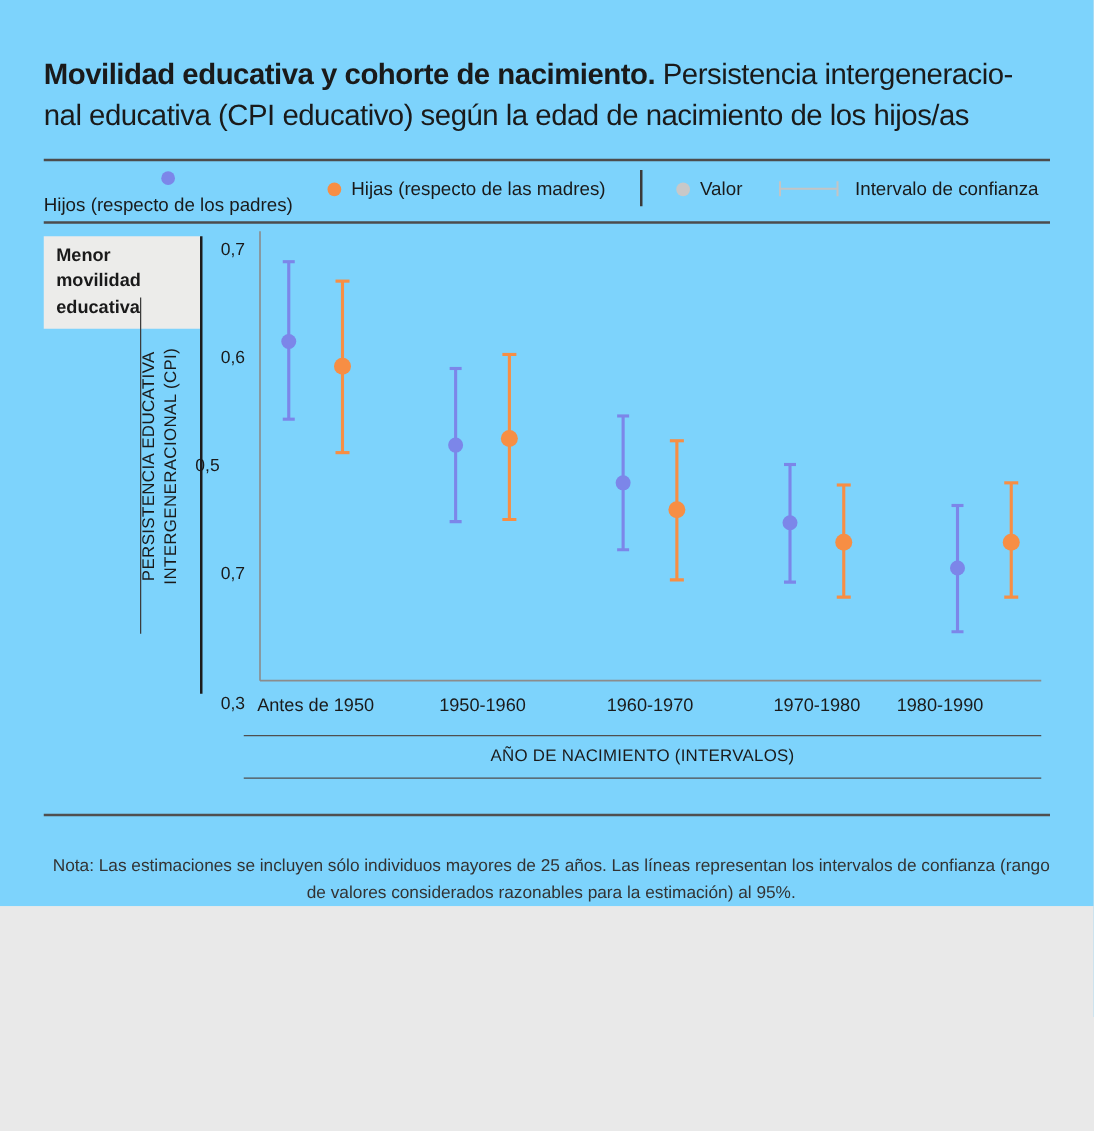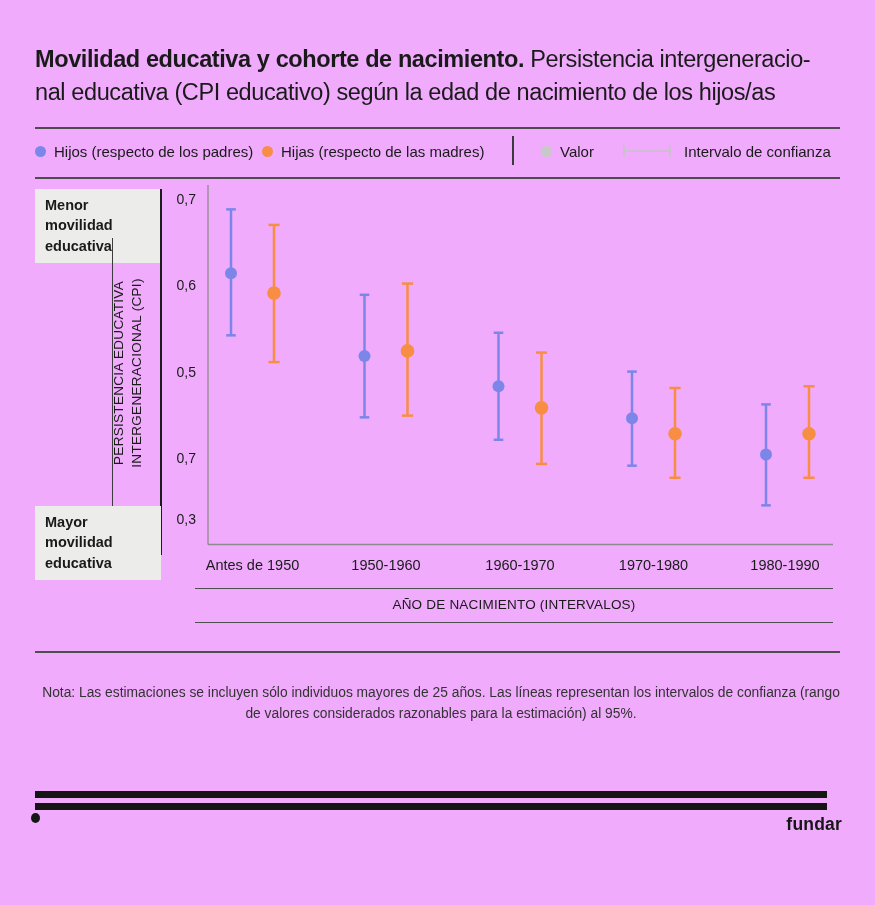--- a/index.html
+++ b/index.html
@@ -1,37 +1,37 @@
 <!DOCTYPE html>
 <html><head>
 <meta charset="utf-8">
 <style>
   html,body{margin:0;padding:0;background:#e9e9e9;}
   .page{
-    position:relative;width:875px;height:905px;margin:0 auto;
-    background:#f0abfc;overflow:hidden;
+    position:relative;width:875px;height:725px;margin:0 auto;
+    background:#7dd3fc;overflow:hidden;
     font-family:"Liberation Sans", sans-serif;color:#1a1a1a;
   }
   
   #title{
     position:absolute;left:35px;top:43px;width:830px;
     font-size:23.5px;line-height:33px;letter-spacing:-0.4px;font-weight:400;margin:0;
   }
   #title b{font-weight:700;}
   
   .rule{position:absolute;background:#4c4c4c;}
   #rule-top{left:35px;top:127px;width:805px;height:2px;}
   #rule-legend-bottom{left:35px;top:177px;width:805px;height:2px;}
   #rule-caption-top{left:195px;top:588px;width:638px;height:1.4px;background:#4f4f4f;}
   #rule-caption-bottom{left:195px;top:622px;width:638px;height:1.4px;background:#4f4f4f;}
   #rule-notes{left:35px;top:651px;width:805px;height:1.5px;background:#4f4f4f;}
   
   .legend-item{position:absolute;top:137px;height:28px;display:flex;align-items:center;gap:8px;font-size:15px;color:#1a1a1a;}
   .dot{width:11px;height:11px;border-radius:50%;flex:0 0 auto;}
-  #legend-hijos{left:35px;}
+  #legend-hijos{left:35px;flex-direction:column;}
   #legend-hijas{left:262px;}
   #legend-divider{position:absolute;left:512px;top:136px;width:2px;height:29px;background:#3a3a3a;}
   #legend-valor{left:541px;}
   #legend-ci{left:622px;gap:12px;}
   
   .mob-box{
     position:absolute;left:35px;width:106px;background:#ececea;
     padding:6px 10px 7px 10px;font-size:14.5px;line-height:1.4;color:#1a1a1a;font-weight:bold;
   }
   #box-menor{top:189px;}
@@ -96,35 +96,34 @@
 
   <div id="rule-legend-bottom" class="rule"></div>
 
   <div id="box-menor" class="mob-box">Menor movilidad educativa</div>
   <div id="left-black-line"></div>
   <div id="connector-line"></div>
   <div id="ylabel">
     <span>PERSISTENCIA EDUCATIVA</span><br>
     <span>INTERGENERACIONAL (CPI)</span>
   </div>
-  <div id="box-mayor" class="mob-box">Mayor movilidad educativa</div>
 
   <div id="y-ticks">
       <div class="ytick" style="top: 189px;">0,7</div>
       <div class="ytick" style="top: 275.3px;">0,6</div>
-      <div class="ytick" style="top: 361.6px;">0,5</div>
+      <div class="ytick" style="top: 361.6px; text-align: center;">0,5</div>
       <div class="ytick" style="top: 447.9px;">0,7</div>
-      <div class="ytick" style="top: 509px;">0,3</div>
+      <div class="ytick" style="top: 552px;">0,3</div>
     </div>
   <div id="x-ticks">
       <div class="xtick" style="left: 190.5px;">Antes de 1950</div>
       <div class="xtick" style="left: 324px;">1950-1960</div>
       <div class="xtick" style="left: 458px;">1960-1970</div>
       <div class="xtick" style="left: 591.5px;">1970-1980</div>
-      <div class="xtick" style="left: 723px;">1980-1990</div>
+      <div class="xtick" style="left: 690px;">1980-1990</div>
     </div>
 
   <svg id="plot-svg" width="650" height="372" viewBox="0 0 650 372">
       <g stroke="#8c8c8c" stroke-width="1.3">
         <line x1="13" y1="2" x2="13" y2="361.5"></line>
         <line x1="13" y1="361.5" x2="638" y2="361.5"></line>
       </g>
       <g stroke="#7c86e9" fill="#7c86e9">
         <line x1="36" y1="26.35600000000001" x2="36" y2="152.35399999999993" stroke-width="2.5"></line>
         <line x1="31.2" y1="26.35600000000001" x2="40.8" y2="26.35600000000001" stroke-width="2.5"></line>

